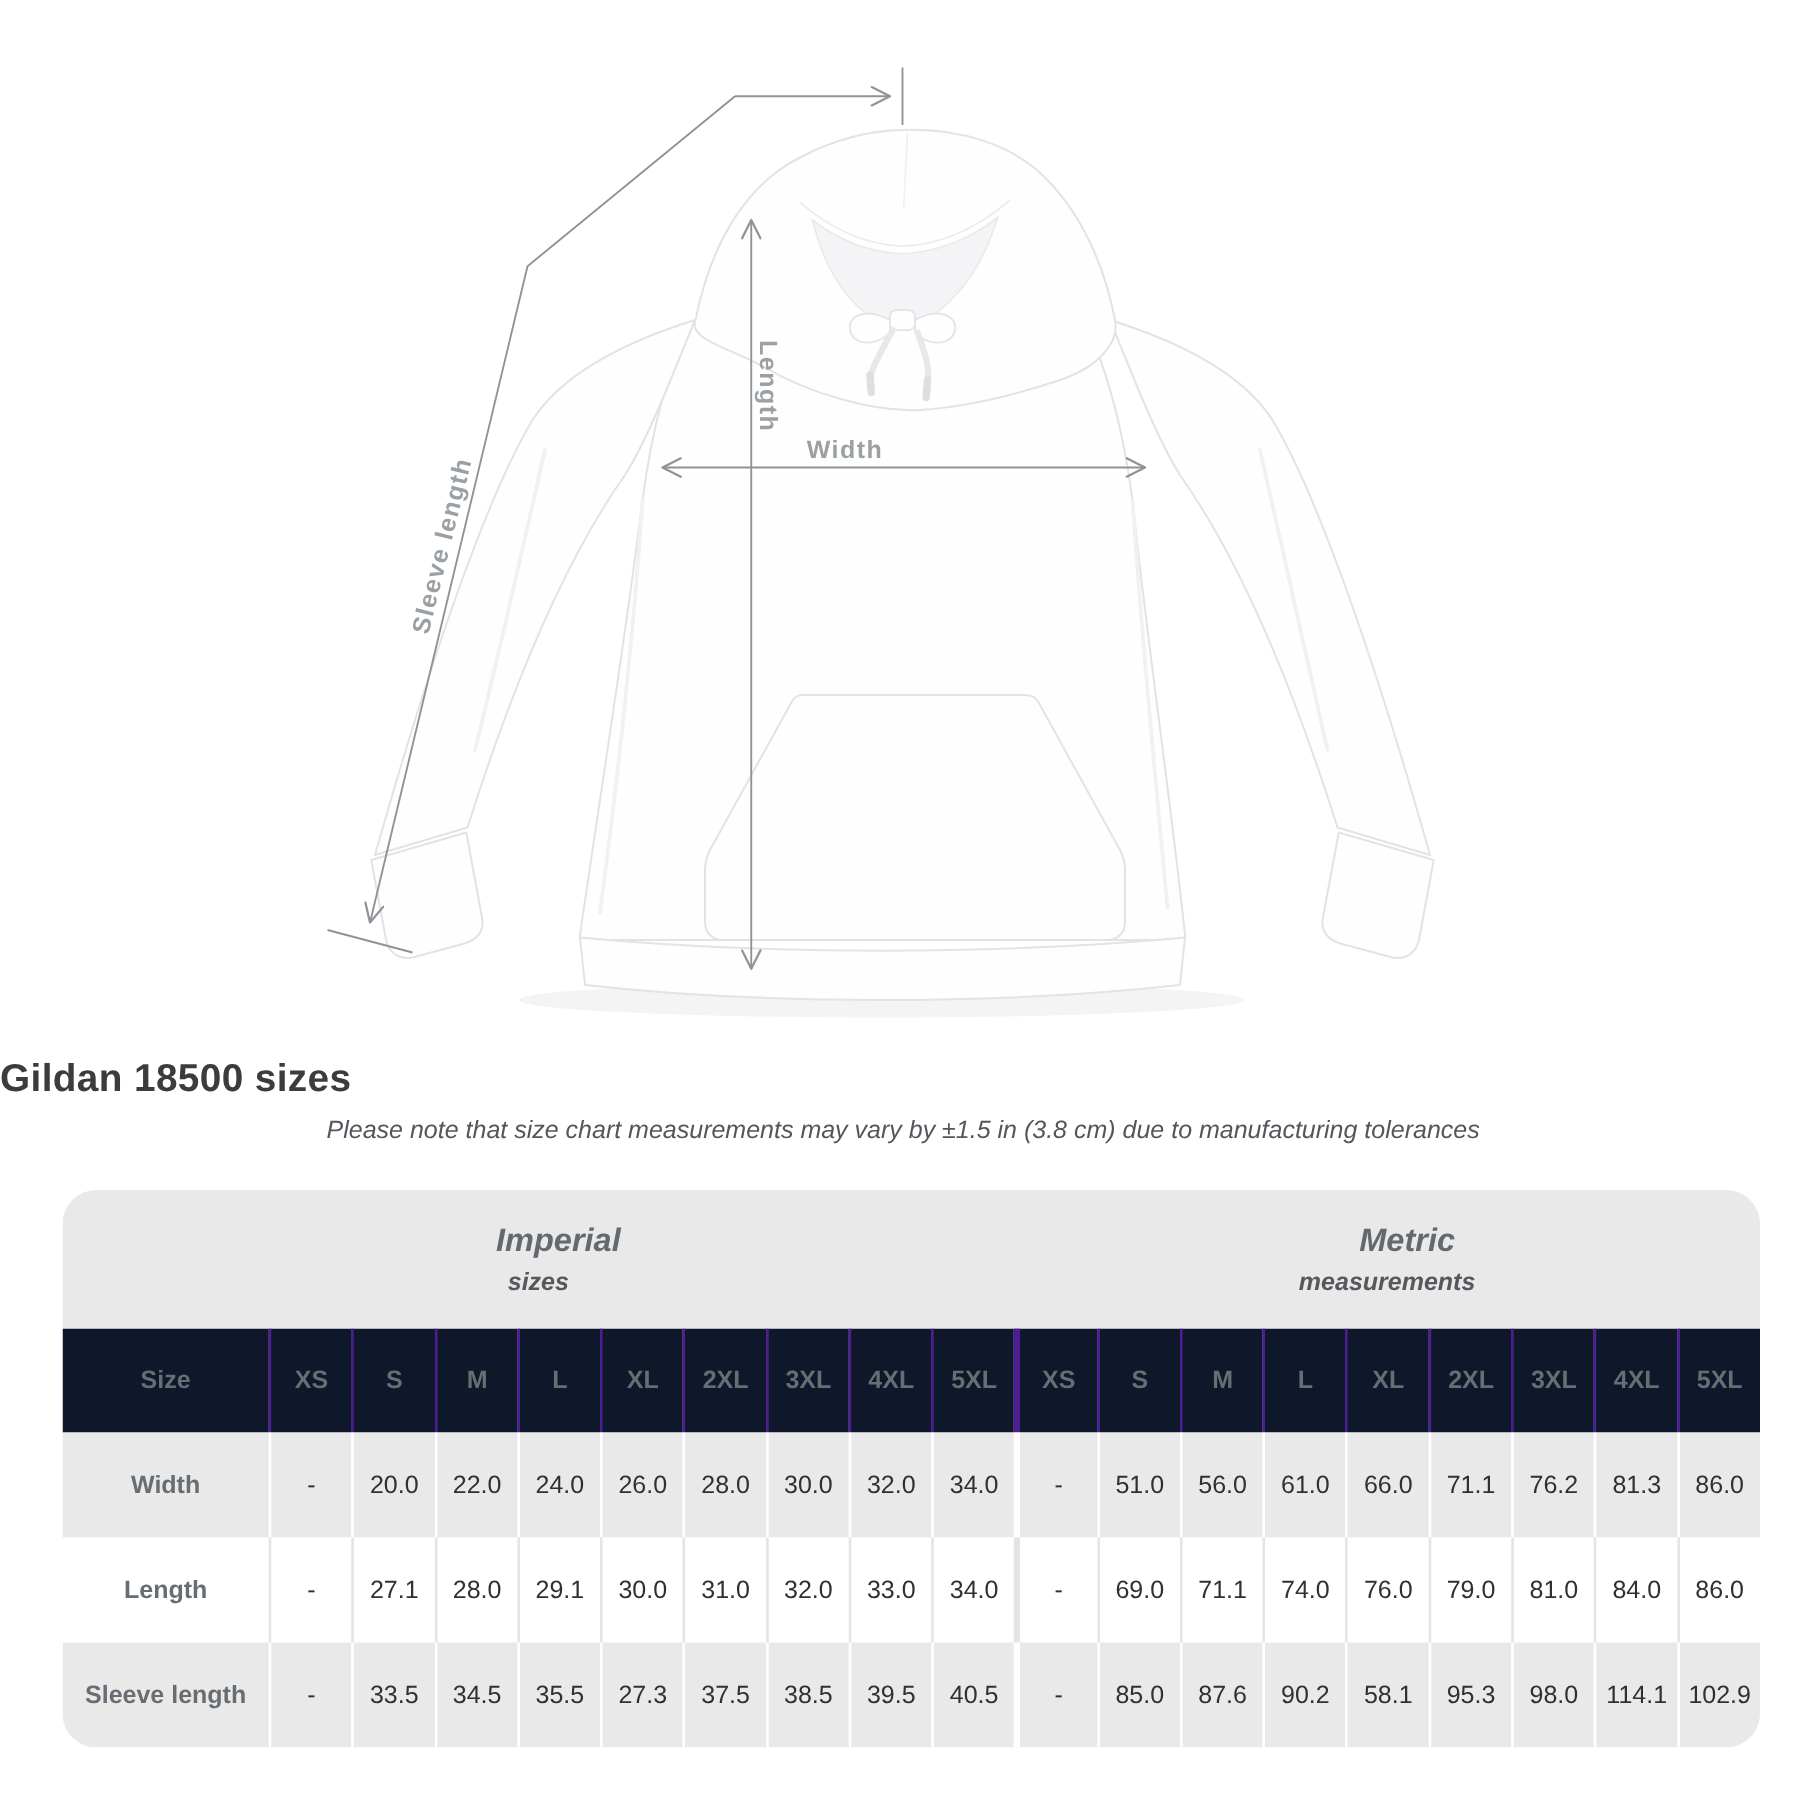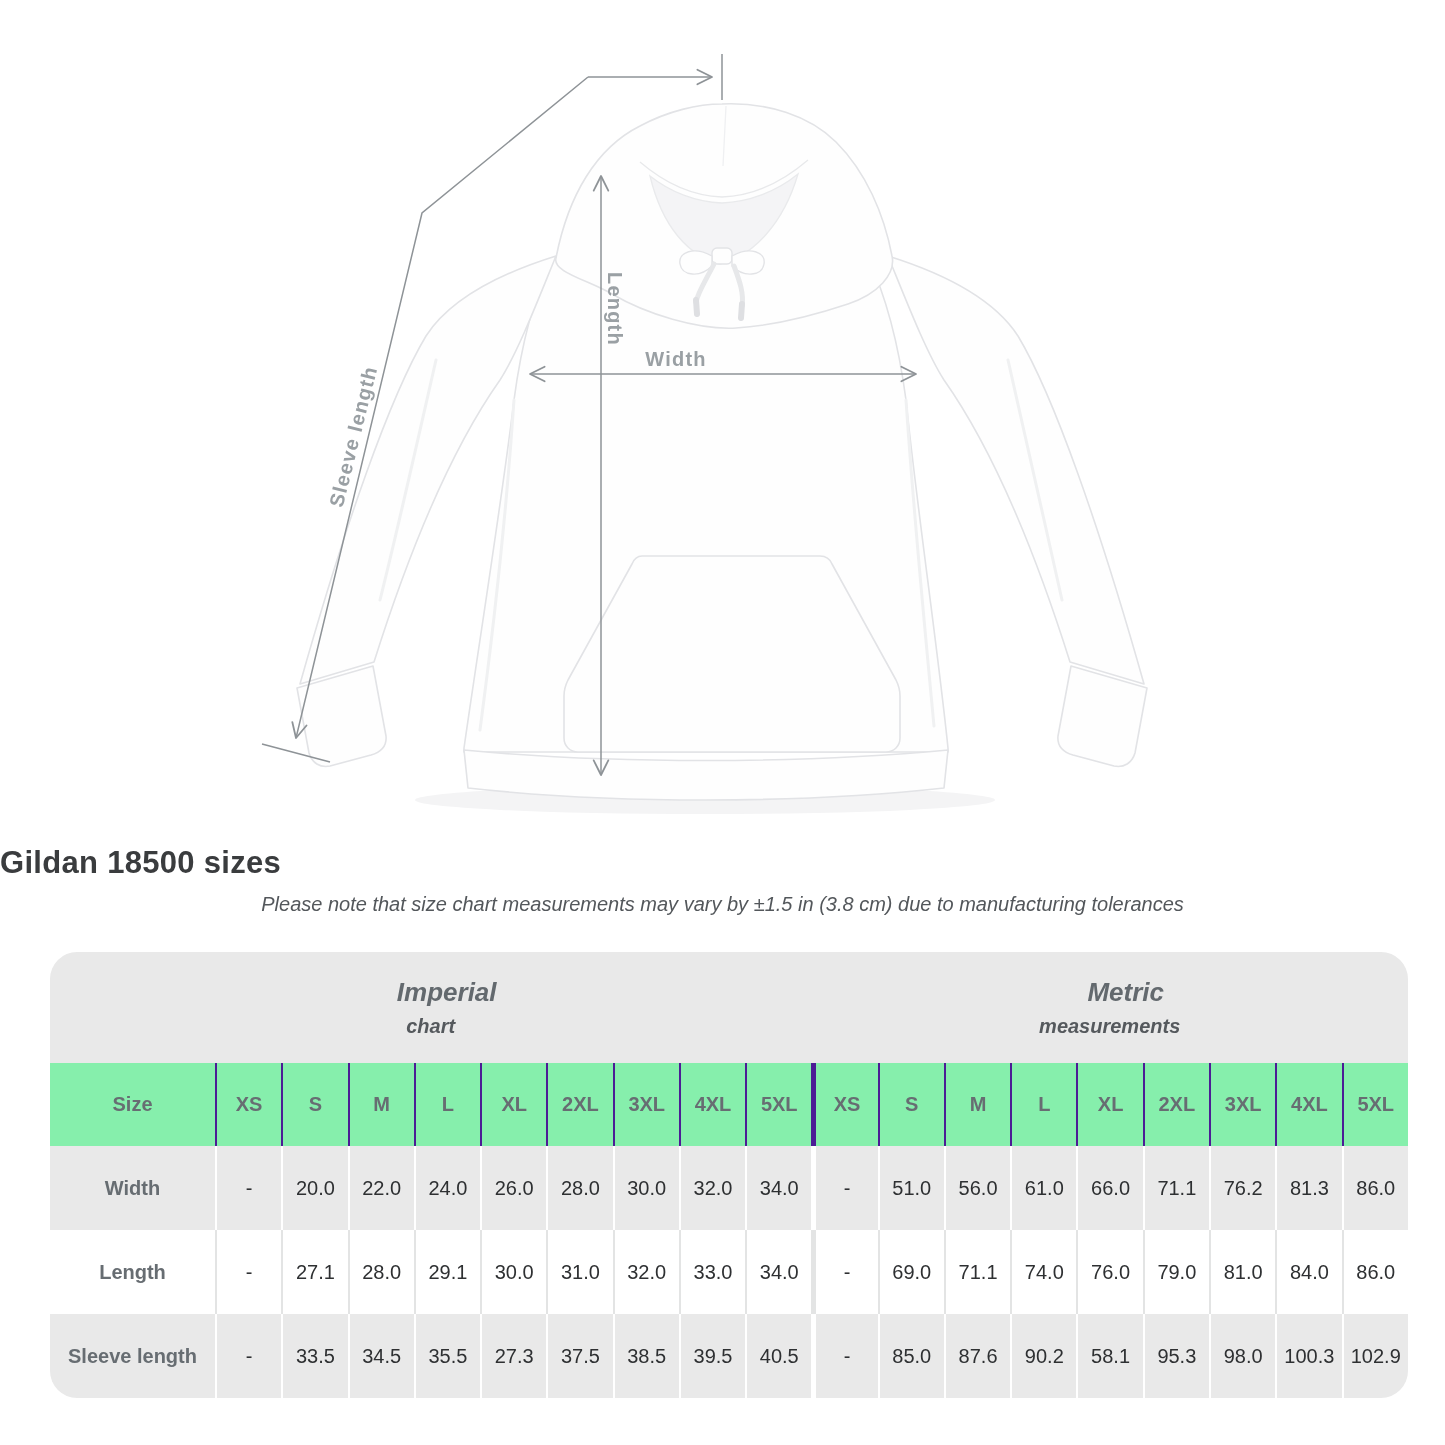--- a/index.html
+++ b/index.html
@@ -21,21 +21,21 @@
          border-radius:27px;overflow:hidden;background:#ffffff;}
   table.tbl{width:100%;height:100%;table-layout:fixed;
             border-collapse:separate;border-spacing:0;}
   .tbl th,.tbl td{padding:0;margin:0;text-align:center;vertical-align:middle;
                   font-size:20px;overflow:hidden;white-space:nowrap;}
   tr.band{height:111px;}
   tr.band th{background:#e9e9e9;border:none;}
   .unit-name{font-size:26px;font-weight:bold;font-style:italic;color:#63696e;padding-left:32px;}
   .unit-sub{font-size:20px;font-style:italic;color:#55595d;margin-top:7px;}
 
-  tr.sizes{height:83px;background:#86efac;}
+  tr.sizes{height:83px;background:#0f172a;}
   tr.sizes th{font-weight:bold;color:#676d72;}
   tr.row-gray{height:84px;background:#e9e9e9;}
   tr.row-light{height:84px;background:#ffffff;}
   td.rowlabel{font-weight:bold;color:#676d72;}
   td.val{color:#2e3032;}
 
   
   tr.sizes th + th{border-left:2px solid #4c1d95;}
   tr.row-light td + td{border-left:2px solid #e3e4e4;}
   tr.row-gray td + td{border-left:2px solid #ffffff;}
@@ -158,21 +158,21 @@
   <div class="chart">
     <table class="tbl">
       <colgroup>
         <col style="width:165px">
         <col span="18">
       </colgroup>
       <tbody>
           <tr class="band">
         <th colspan="10">
           <div class="unit-name">Imperial</div>
-          <div class="unit-sub">chart</div>
+          <div class="unit-sub">sizes</div>
         </th>
         <th colspan="9">
           <div class="unit-name">Metric</div>
           <div class="unit-sub">measurements</div>
         </th>
       </tr>
       <tr class="sizes">
         <th>Size</th>
         <th>XS</th>
         <th>S</th>
@@ -246,19 +246,19 @@
         <td class="val">38.5</td>
         <td class="val">39.5</td>
         <td class="val">40.5</td>
         <td class="val sec">-</td>
         <td class="val">85.0</td>
         <td class="val">87.6</td>
         <td class="val">90.2</td>
         <td class="val">58.1</td>
         <td class="val">95.3</td>
         <td class="val">98.0</td>
-        <td class="val">100.3</td>
+        <td class="val">114.1</td>
         <td class="val">102.9</td>
       </tr>
     </tbody>
       </table>
   </div>
 </div>
 
 </body></html>

